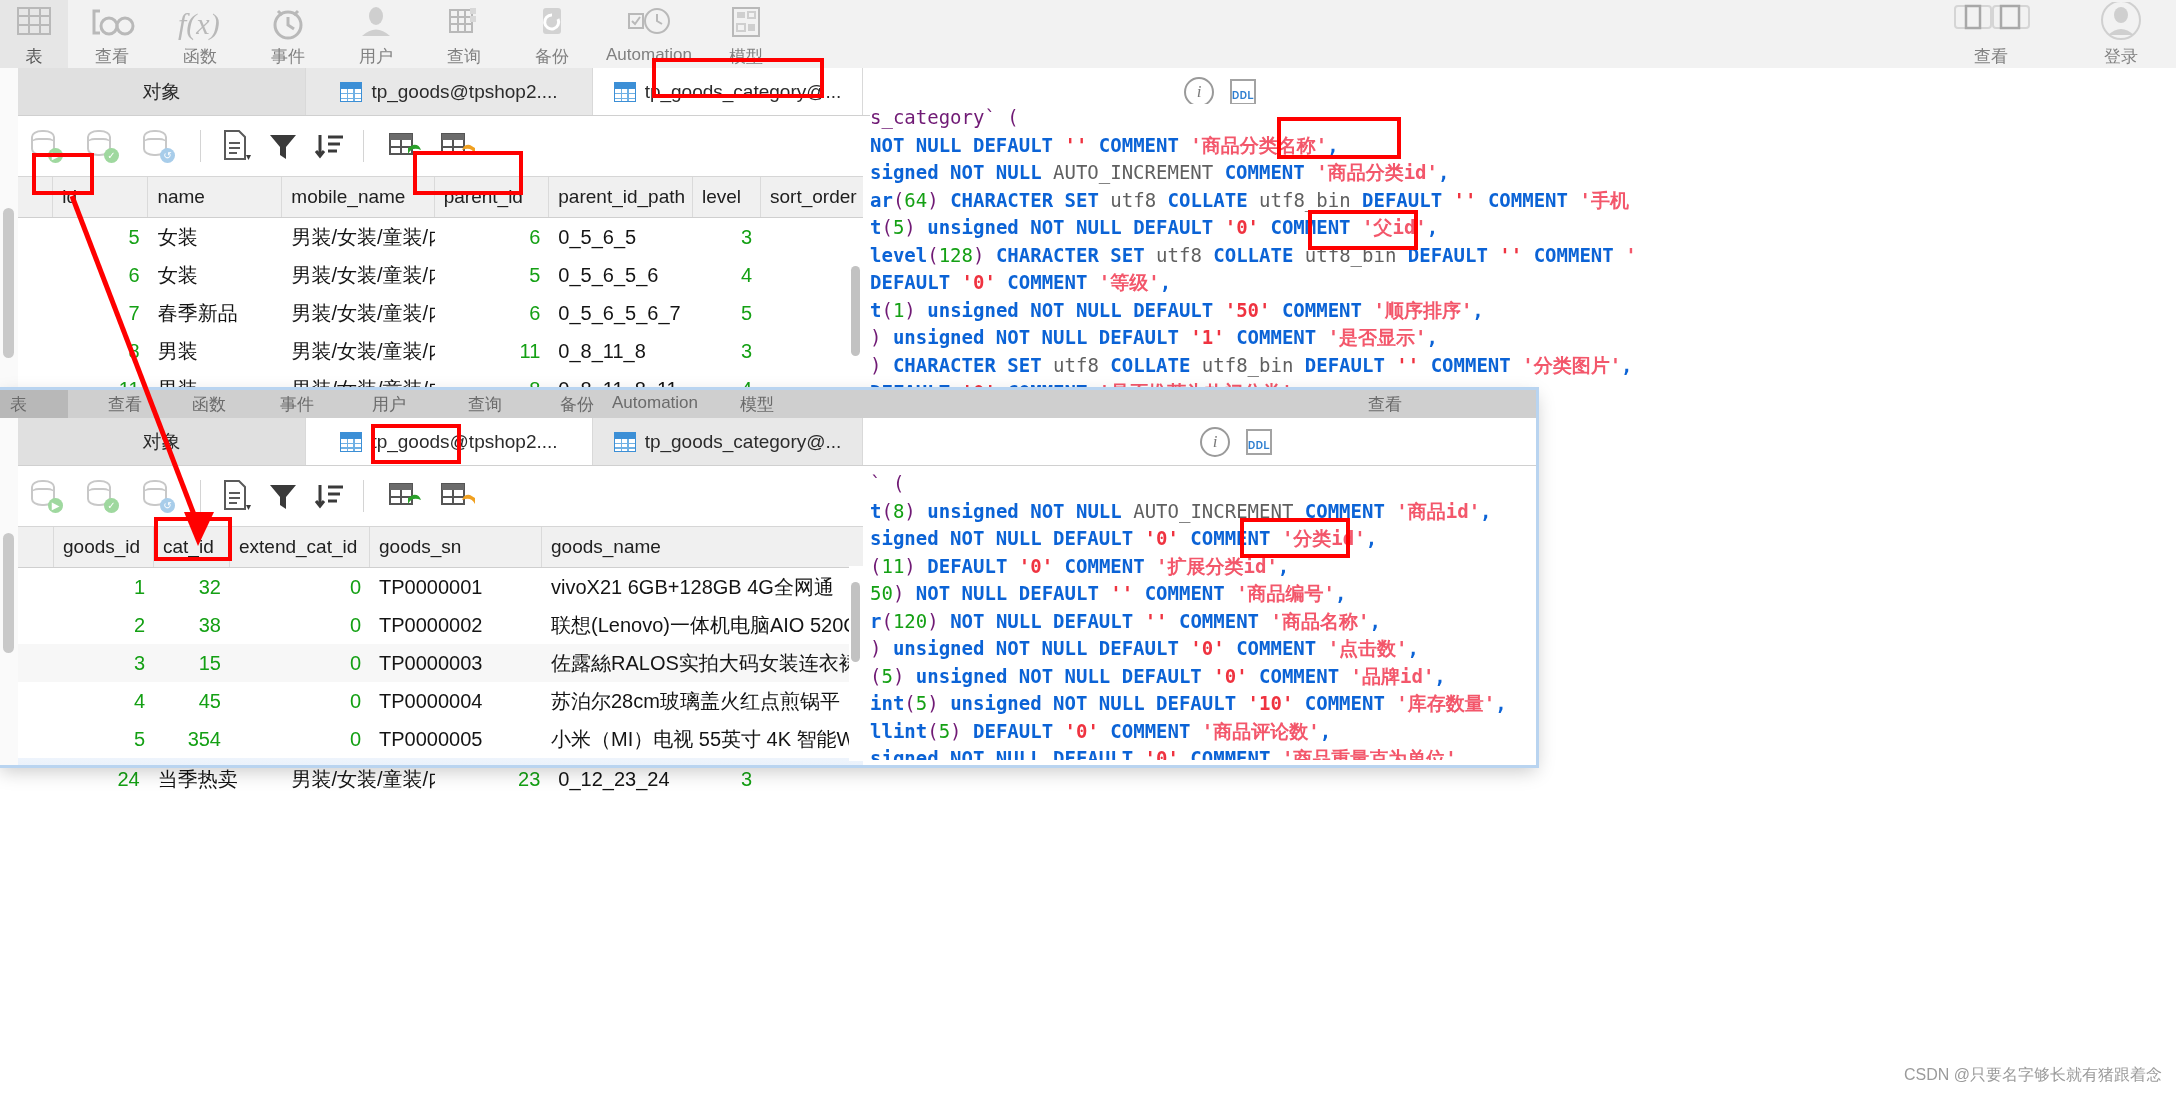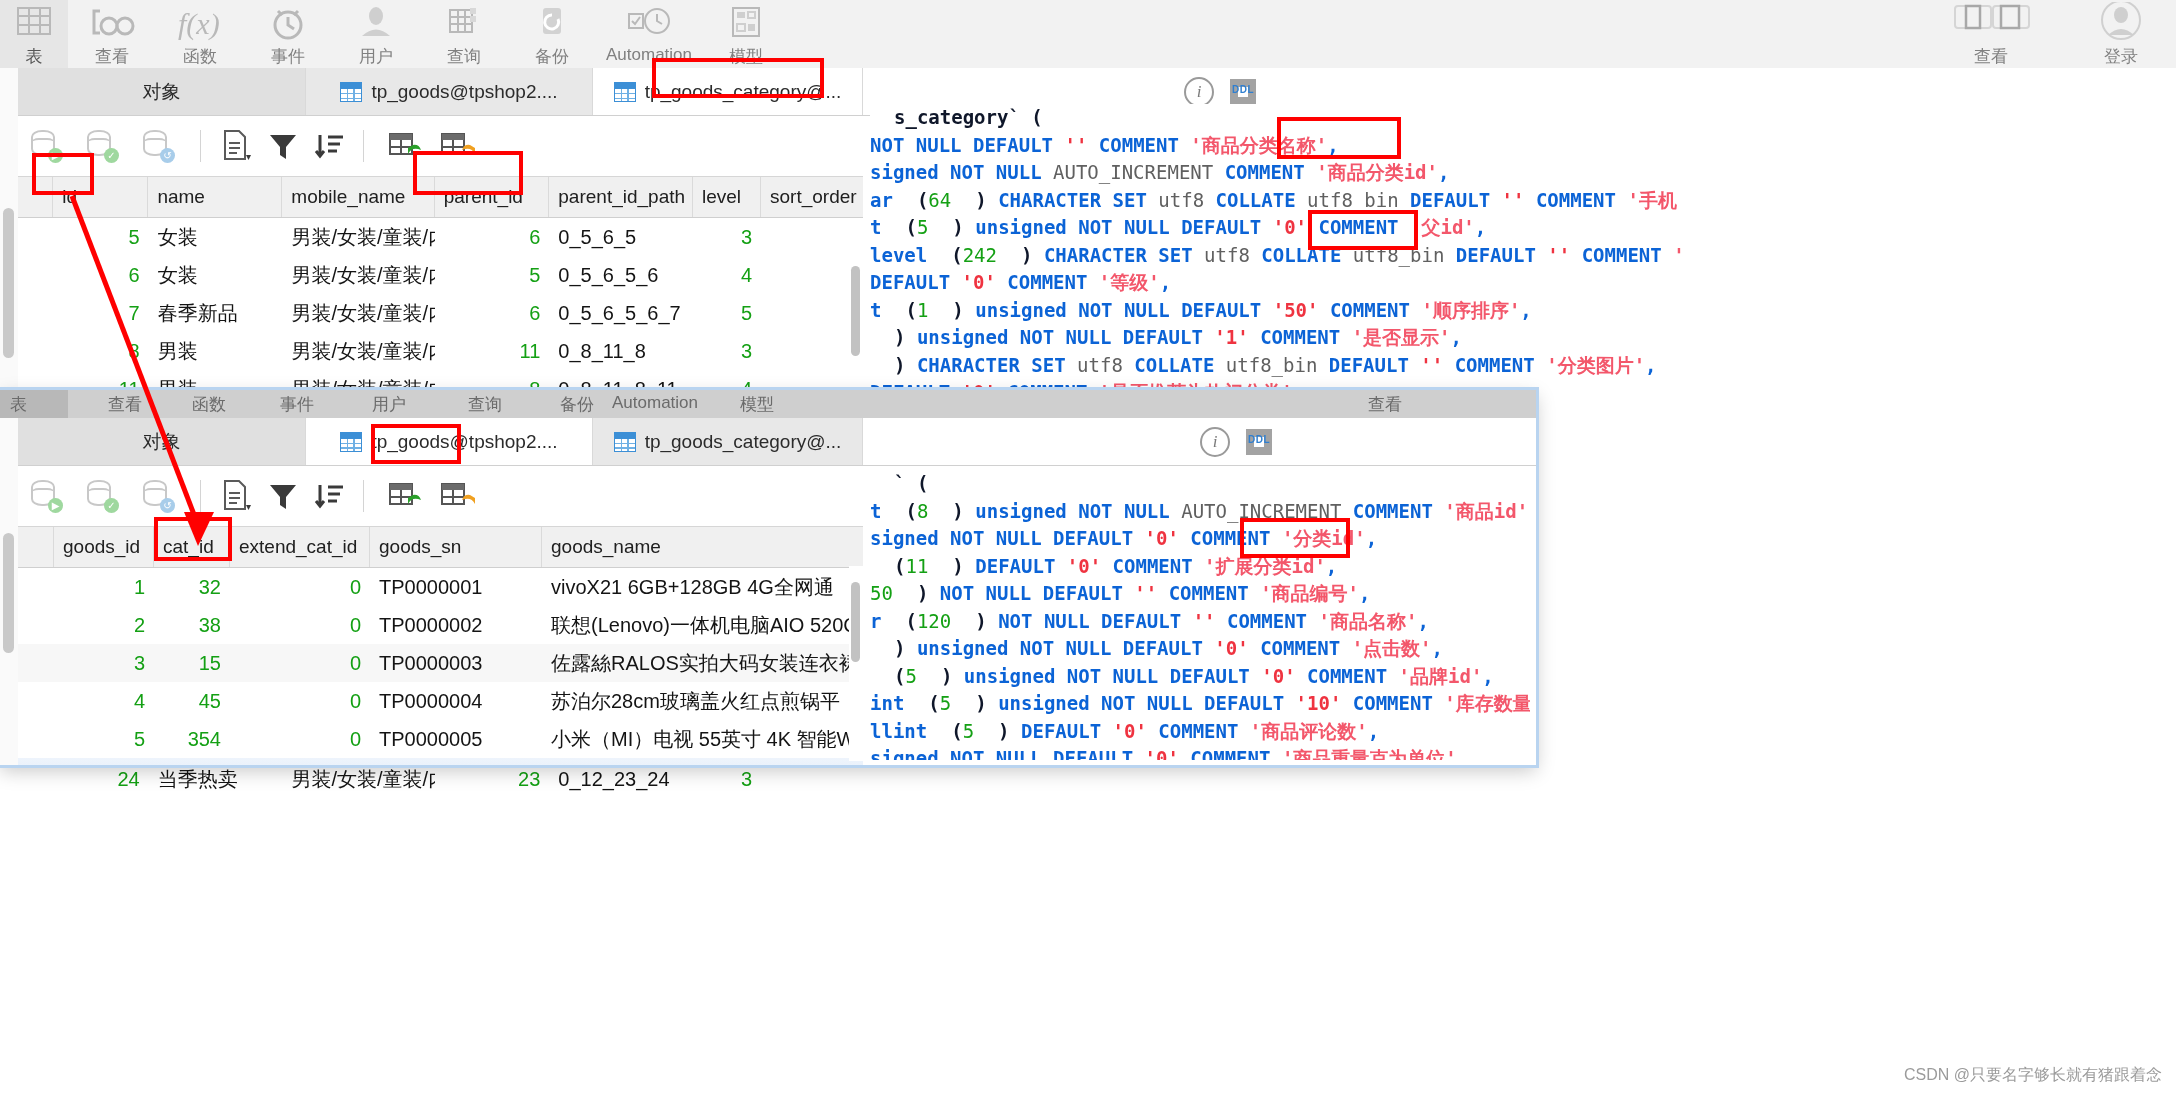--- a/index.html
+++ b/index.html
@@ -72,21 +72,21 @@
   .info-bar{
     position:absolute;right:0;top:0;height:48px;display:flex;align-items:center;
     gap:16px;padding-right:920px;
   }
   .icon-circle-i{
     width:26px;height:26px;border:2px solid #9a9a9a;border-radius:50%;
     color:#7a7a7a;font-size:17px;font-family:"Liberation Serif",serif;
     display:flex;align-items:center;justify-content:center;font-style:italic;
   }
   .ddl-badge{
-    width:26px;height:26px;border:8px solid #a3a3a3;color:#2f7fd0;
+    width:26px;height:26px;border:2px solid #a3a3a3;color:#2f7fd0;
     font-size:10px;font-weight:bold;letter-spacing:.5px;
     display:flex;align-items:flex-end;justify-content:center;
     padding-bottom:2px;box-sizing:border-box;
   }
 
   .datatoolbar{
     position:absolute;left:0;height:60px;background:#ffffff;
     display:flex;align-items:center;gap:0;
   }
   .tb-sep{width:1px;height:32px;background:#d4d4d4;margin:0 14px;}
@@ -139,21 +139,21 @@
   .vthumb{position:absolute;left:2px;width:9px;border-radius:5px;background:#c2c2c2;}
 
   
   .sqlpane{
     position:absolute;background:#ffffff;overflow:hidden;
     font-family:"DejaVu Sans Mono","Liberation Mono",monospace;
     font-size:19px;font-weight:bold;white-space:nowrap;
   }
   .sqlline{height:27.5px;line-height:27.5px;}
   .kw{color:#0b63d6;}
-  .pl{color:#0f172a;font-weight:bold;margin-left:24px;}
+  .pl{color:#701a75;font-weight:normal;}
   .num{color:#14a014;font-weight:normal;}
   .str{color:#ef3340;}
   .cmt{color:#f3576b;}
   .nm{color:#606060;font-weight:normal;}
 
   
   .redbox{position:absolute;border:4px solid #ff0000;box-sizing:border-box;pointer-events:none;}
   .arrowsvg{position:absolute;pointer-events:none;}
 
   .watermark{
@@ -467,21 +467,21 @@
   <div class="vscroll" style="left:849px;top:150px;width:14px;height:275px;background:#ffffff;border:none;">
     <div class="vthumb" style="top:48px;height:90px;"></div>
   </div>
 
   <div class="sqlpane" style="left:870px;top:36px;width:1306px;height:380px;">
     <div class="sqlline"><span class="pl">s_category` (</span></div>
     <div class="sqlline"><span class="kw">NOT NULL DEFAULT</span> <span class="str">''</span> <span class="kw">COMMENT</span> <span class="cmt">'商品分类名称'</span><span class="kw">,</span></div>
     <div class="sqlline"><span class="kw">signed NOT NULL</span> <span class="nm">AUTO_INCREMENT</span> <span class="kw">COMMENT</span> <span class="cmt">'商品分类id'</span><span class="kw">,</span></div>
     <div class="sqlline"><span class="kw">ar</span><span class="pl">(</span><span class="num">64</span><span class="pl">)</span> <span class="kw">CHARACTER SET</span> <span class="nm">utf8</span> <span class="kw">COLLATE</span> <span class="nm">utf8_bin</span> <span class="kw">DEFAULT</span> <span class="str">''</span> <span class="kw">COMMENT</span> <span class="cmt">'手机</span></div>
     <div class="sqlline"><span class="kw">t</span><span class="pl">(</span><span class="num">5</span><span class="pl">)</span> <span class="kw">unsigned NOT NULL DEFAULT</span> <span class="str">'0'</span> <span class="kw">COMMENT</span> <span class="cmt">'父id'</span><span class="kw">,</span></div>
-    <div class="sqlline"><span class="kw">level</span><span class="pl">(</span><span class="num">242</span><span class="pl">)</span> <span class="kw">CHARACTER SET</span> <span class="nm">utf8</span> <span class="kw">COLLATE</span> <span class="nm">utf8_bin</span> <span class="kw">DEFAULT</span> <span class="str">''</span> <span class="kw">COMMENT</span> <span class="cmt">'</span></div>
+    <div class="sqlline"><span class="kw">level</span><span class="pl">(</span><span class="num">128</span><span class="pl">)</span> <span class="kw">CHARACTER SET</span> <span class="nm">utf8</span> <span class="kw">COLLATE</span> <span class="nm">utf8_bin</span> <span class="kw">DEFAULT</span> <span class="str">''</span> <span class="kw">COMMENT</span> <span class="cmt">'</span></div>
     <div class="sqlline"><span class="kw">DEFAULT</span> <span class="str">'0'</span> <span class="kw">COMMENT</span> <span class="cmt">'等级'</span><span class="kw">,</span></div>
     <div class="sqlline"><span class="kw">t</span><span class="pl">(</span><span class="num">1</span><span class="pl">)</span> <span class="kw">unsigned NOT NULL DEFAULT</span> <span class="str">'50'</span> <span class="kw">COMMENT</span> <span class="cmt">'顺序排序'</span><span class="kw">,</span></div>
     <div class="sqlline"><span class="pl">)</span> <span class="kw">unsigned NOT NULL DEFAULT</span> <span class="str">'1'</span> <span class="kw">COMMENT</span> <span class="cmt">'是否显示'</span><span class="kw">,</span></div>
     <div class="sqlline"><span class="pl">)</span> <span class="kw">CHARACTER SET</span> <span class="nm">utf8</span> <span class="kw">COLLATE</span> <span class="nm">utf8_bin</span> <span class="kw">DEFAULT</span> <span class="str">''</span> <span class="kw">COMMENT</span> <span class="cmt">'分类图片'</span><span class="kw">,</span></div>
     <div class="sqlline"><span class="kw">DEFAULT</span> <span class="str">'0'</span> <span class="kw">COMMENT</span> <span class="cmt">'是否推荐为热门分类'</span><span class="kw">,</span></div>
   </div>
 </div>
 
 <div class="win" style="left:0px;top:390px;width:1536px;height:375px;
             box-shadow:0 0 0 3px #b9d4f0, 0 6px 18px rgba(0,0,0,.22);

